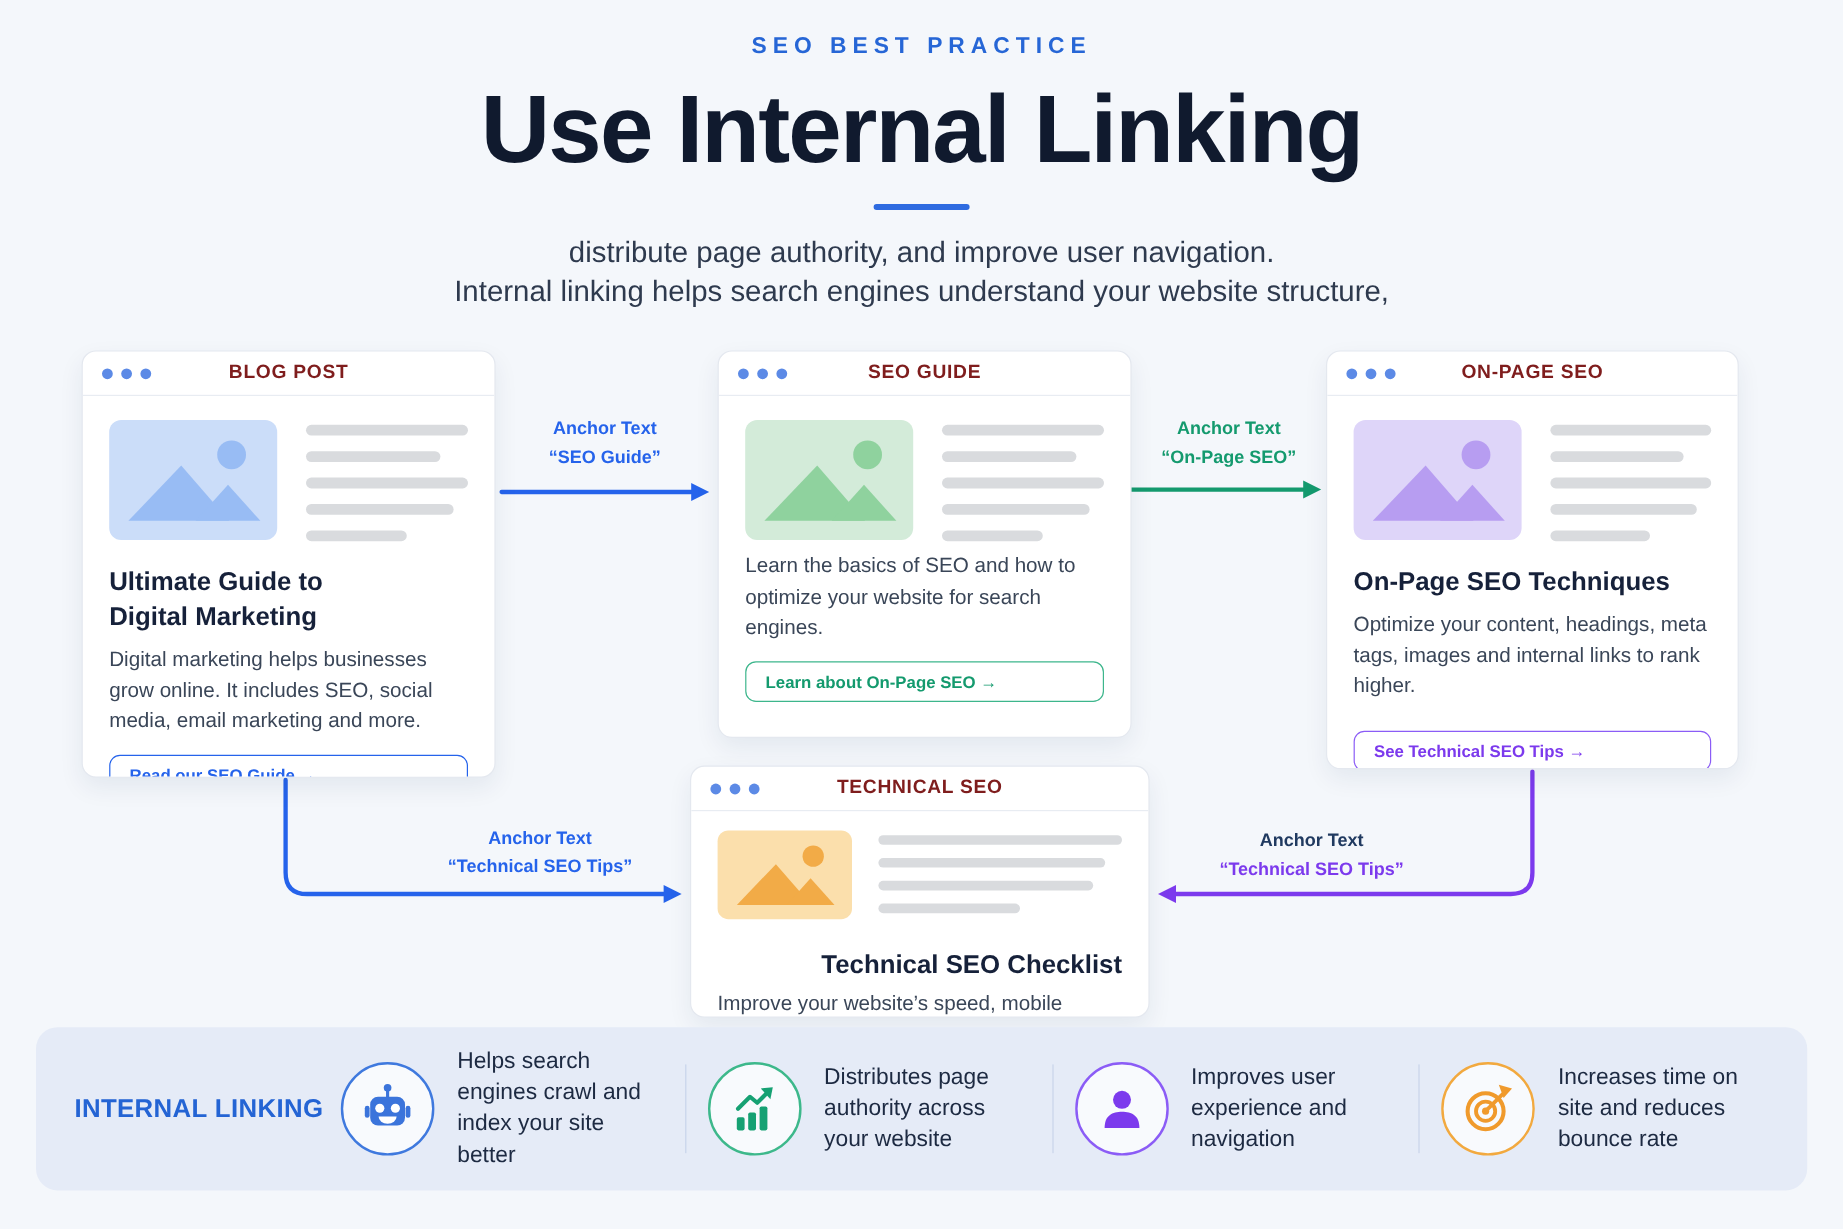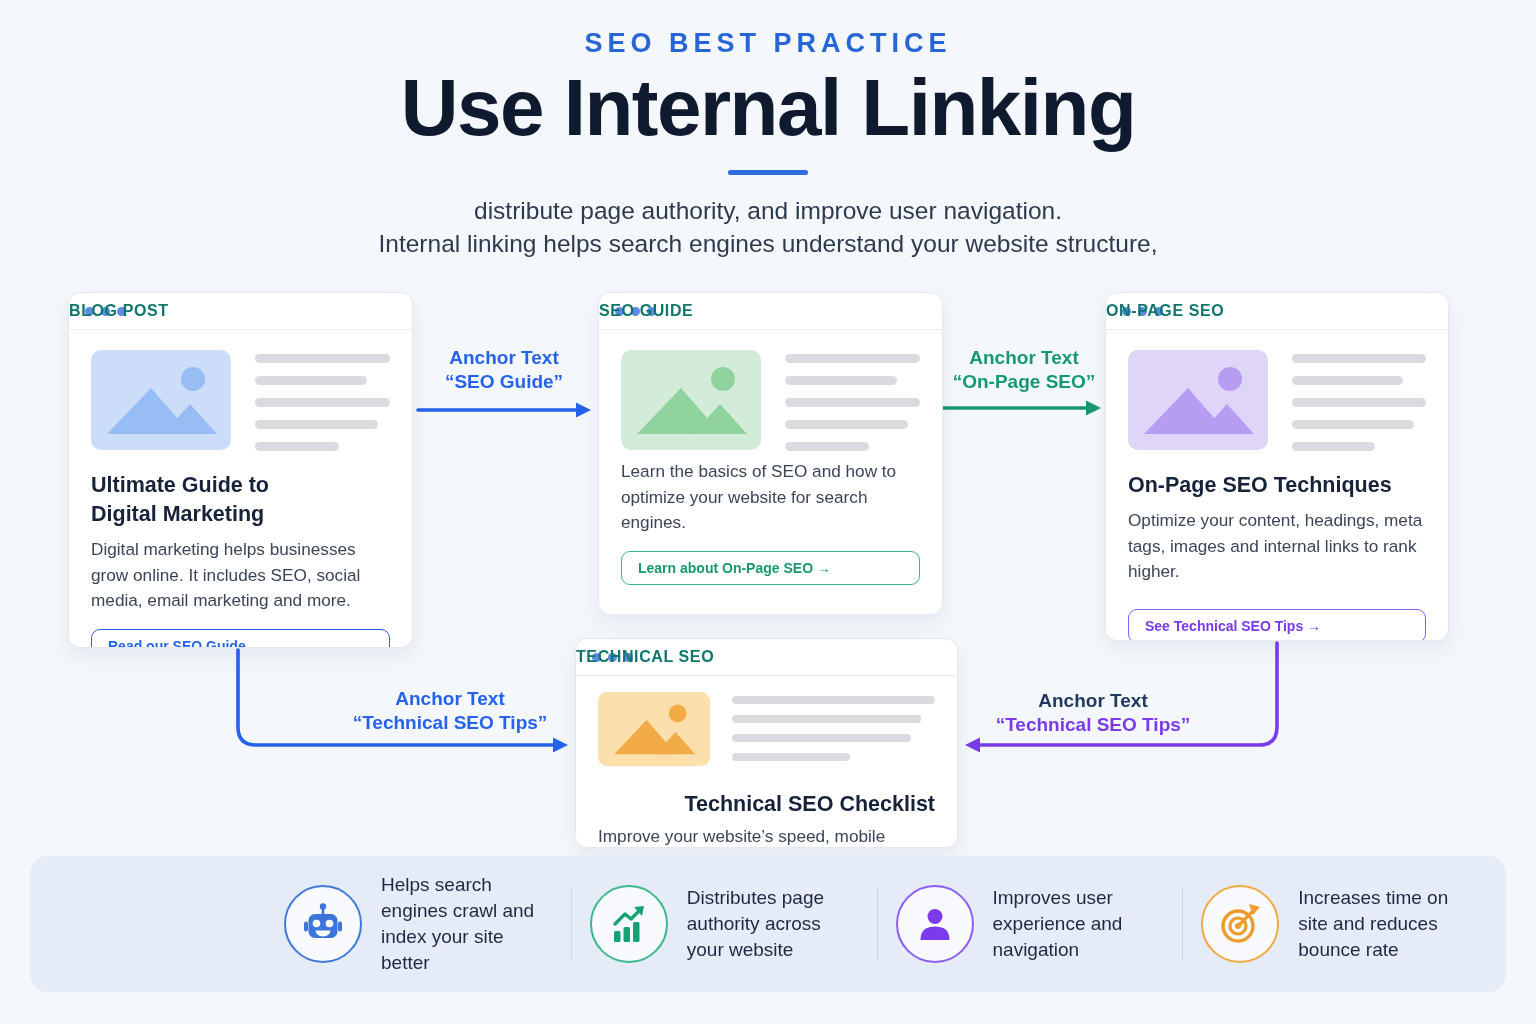--- a/index.html
+++ b/index.html
@@ -8,21 +8,21 @@
     position:relative;
     background:#F4F7FB;
     font-family:"Liberation Sans", sans-serif;
     overflow:hidden;
     color:#16213A;
   }
 
   
   .eyebrow {
     position:absolute; top:28px; left:0; width:100%;
-    text-align:center; font-size:27px; font-weight:bold;
+    text-align:center; font-size:19px; font-weight:bold;
     letter-spacing:5px; color:#2666D6;
   }
   .page-title {
     position:absolute; top:62px; left:0; width:100%;
     text-align:center; font-size:80px; font-weight:800;
     letter-spacing:-1.5px; color:#101A2E;
   }
   .title-divider {
     position:absolute; top:170px; left:728px;
     width:80px; height:5px; border-radius:3px; background:#2E6BE0;
@@ -39,22 +39,22 @@
     box-shadow:0 8px 20px rgba(20,45,90,0.07);
     z-index:2; overflow:hidden;
   }
   .card-header {
     height:37px; display:flex; align-items:center;
     padding:0 16px; border-bottom:1px solid #E8ECF2; position:relative;
   }
   .window-dots { display:flex; gap:7px; }
   .window-dot { width:9px; height:9px; border-radius:50%; background:#5C8AE6; }
   .window-title {
-    position:absolute; left:0; width:100%; 
-    font-size:16px; font-weight:bold; letter-spacing:0.6px; color:#0f766e;
+    position:absolute; left:0; width:100%; text-align:center;
+    font-size:16px; font-weight:bold; letter-spacing:0.6px; color:#7f1d1d;
   }
   .card-content { padding:20px 22px; }
   .media-row { display:flex; gap:24px; align-items:flex-start; }
   .img-ph { border-radius:10px; flex-shrink:0; }
   .skeleton { flex:1; padding-top:4px; }
   .skel-line { height:9px; border-radius:4.5px; background:#D9DBDE; margin-bottom:13px; }
   .card4 .skel-line { height:8px; margin-bottom:11px; }
   .card-heading { margin-top:20px; font-size:21.5px; font-weight:bold; color:#16213A; line-height:29px; }
   .card-body { margin-top:8px; font-size:17.2px; color:#3A4658; line-height:25.5px; }
   .card-btn {
@@ -69,21 +69,21 @@
 
   #card-blog      { left:68px;   top:292px; width:345px; height:356px; }
   #card-guide     { left:598px;  top:292px; width:345px; height:323px; }
   #card-onpage    { left:1105px; top:292px; width:344px; height:349px; }
   #card-technical { left:575px;  top:638px; width:383px; height:210px; }
 
   
   #arrows { position:absolute; top:0; left:0; z-index:1; pointer-events:none; }
   .anchor-label {
     position:absolute; z-index:3; text-align:center;
-    font-size:19px; font-weight:bold; line-height:23.5px;
+    font-size:15px; font-weight:bold; line-height:23.5px;
   }
   .al-blue  { color:#2563EB; }
   .al-green { color:#149A6E; }
   .al-navy  { color:#203A60; }
   .al-purple{ color:#7C3AED; }
 
   
   .benefits-bar {
     position:absolute; left:30px; top:856px; width:1476px; height:136px;
     background:#E5EBF7; border-radius:18px; z-index:2;
@@ -268,20 +268,21 @@
         <div class="skel-line" style="width:58%; margin-bottom:0;"></div>
       </div>
     </div>
     <div class="card-heading" style="margin-top:24px;text-align:right;">Technical SEO Checklist</div>
     <div class="card-body" style="margin-top:5px;">Improve your website’s speed, mobile usability, indexing and security.</div>
   </div>
 </div>
 
 <div class="benefits-bar">
   <div class="benefits-heading">
+    <div>INTERNAL LINKING</div>
   </div>
 
   <div class="benefit-item">
     <div class="benefit-circle bc-blue">
       <svg width="48" height="48" viewBox="0 0 48 48">
         <circle cx="24" cy="6.5" r="3.2" fill="#3B74DB"></circle>
         <rect x="22.7" y="8" width="2.6" height="7" fill="#3B74DB"></rect>
         <rect x="9.5" y="14" width="29" height="24" rx="6.5" fill="#3B74DB"></rect>
         <rect x="5" y="21.5" width="4" height="10" rx="2" fill="#3B74DB"></rect>
         <rect x="39" y="21.5" width="4" height="10" rx="2" fill="#3B74DB"></rect>

